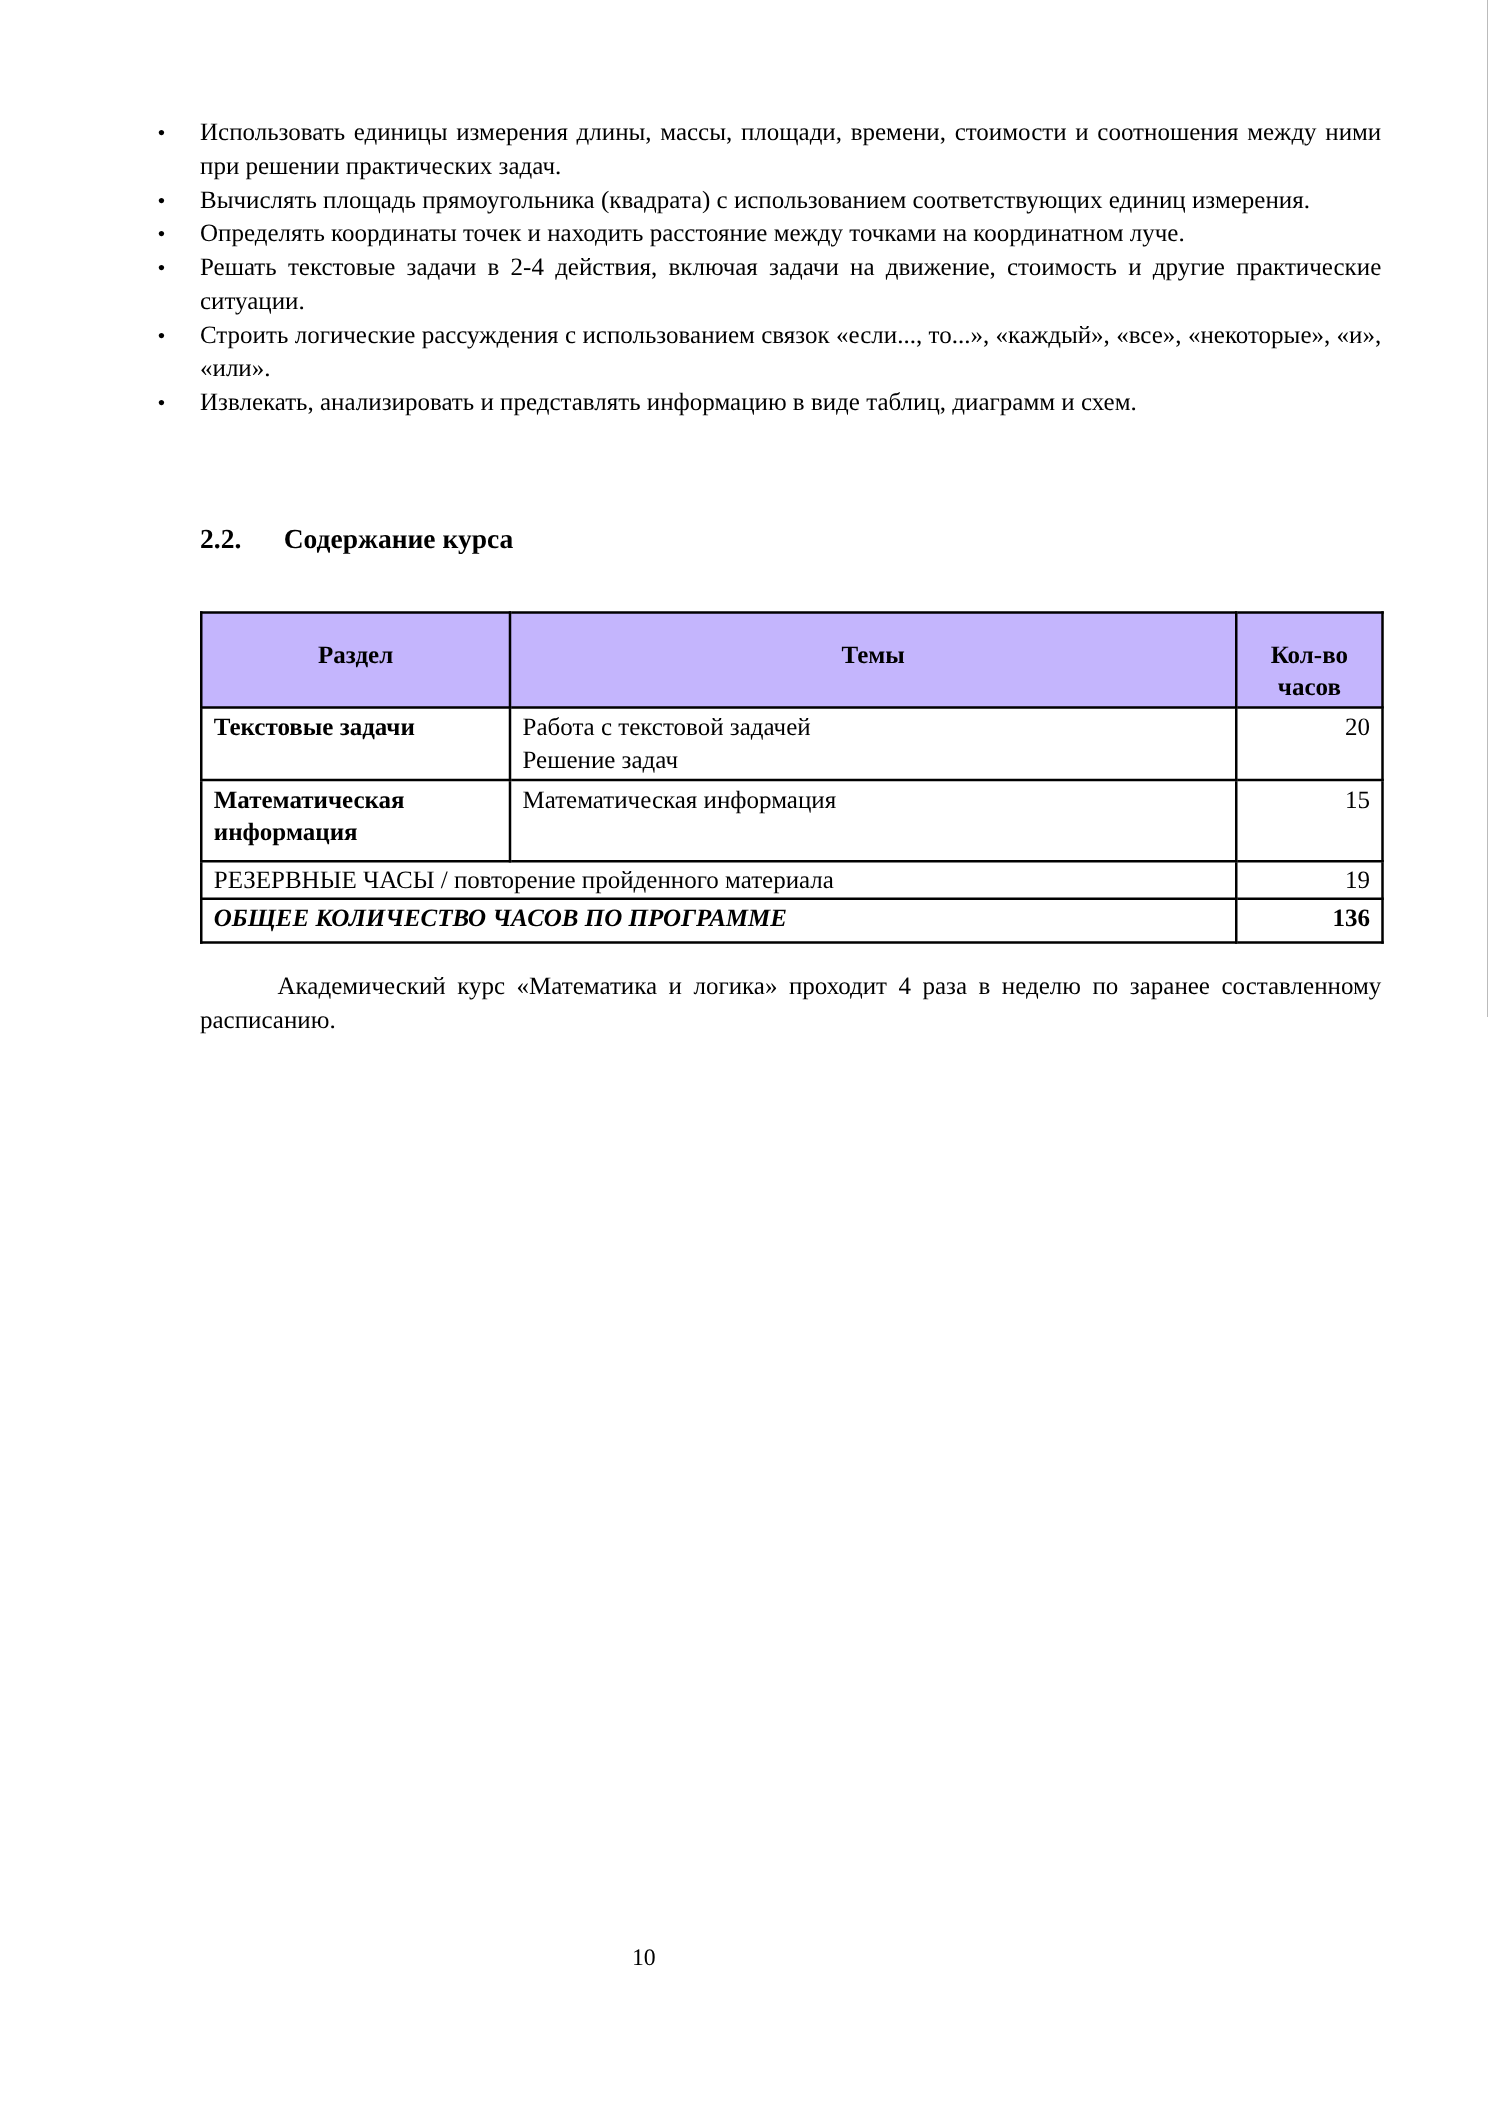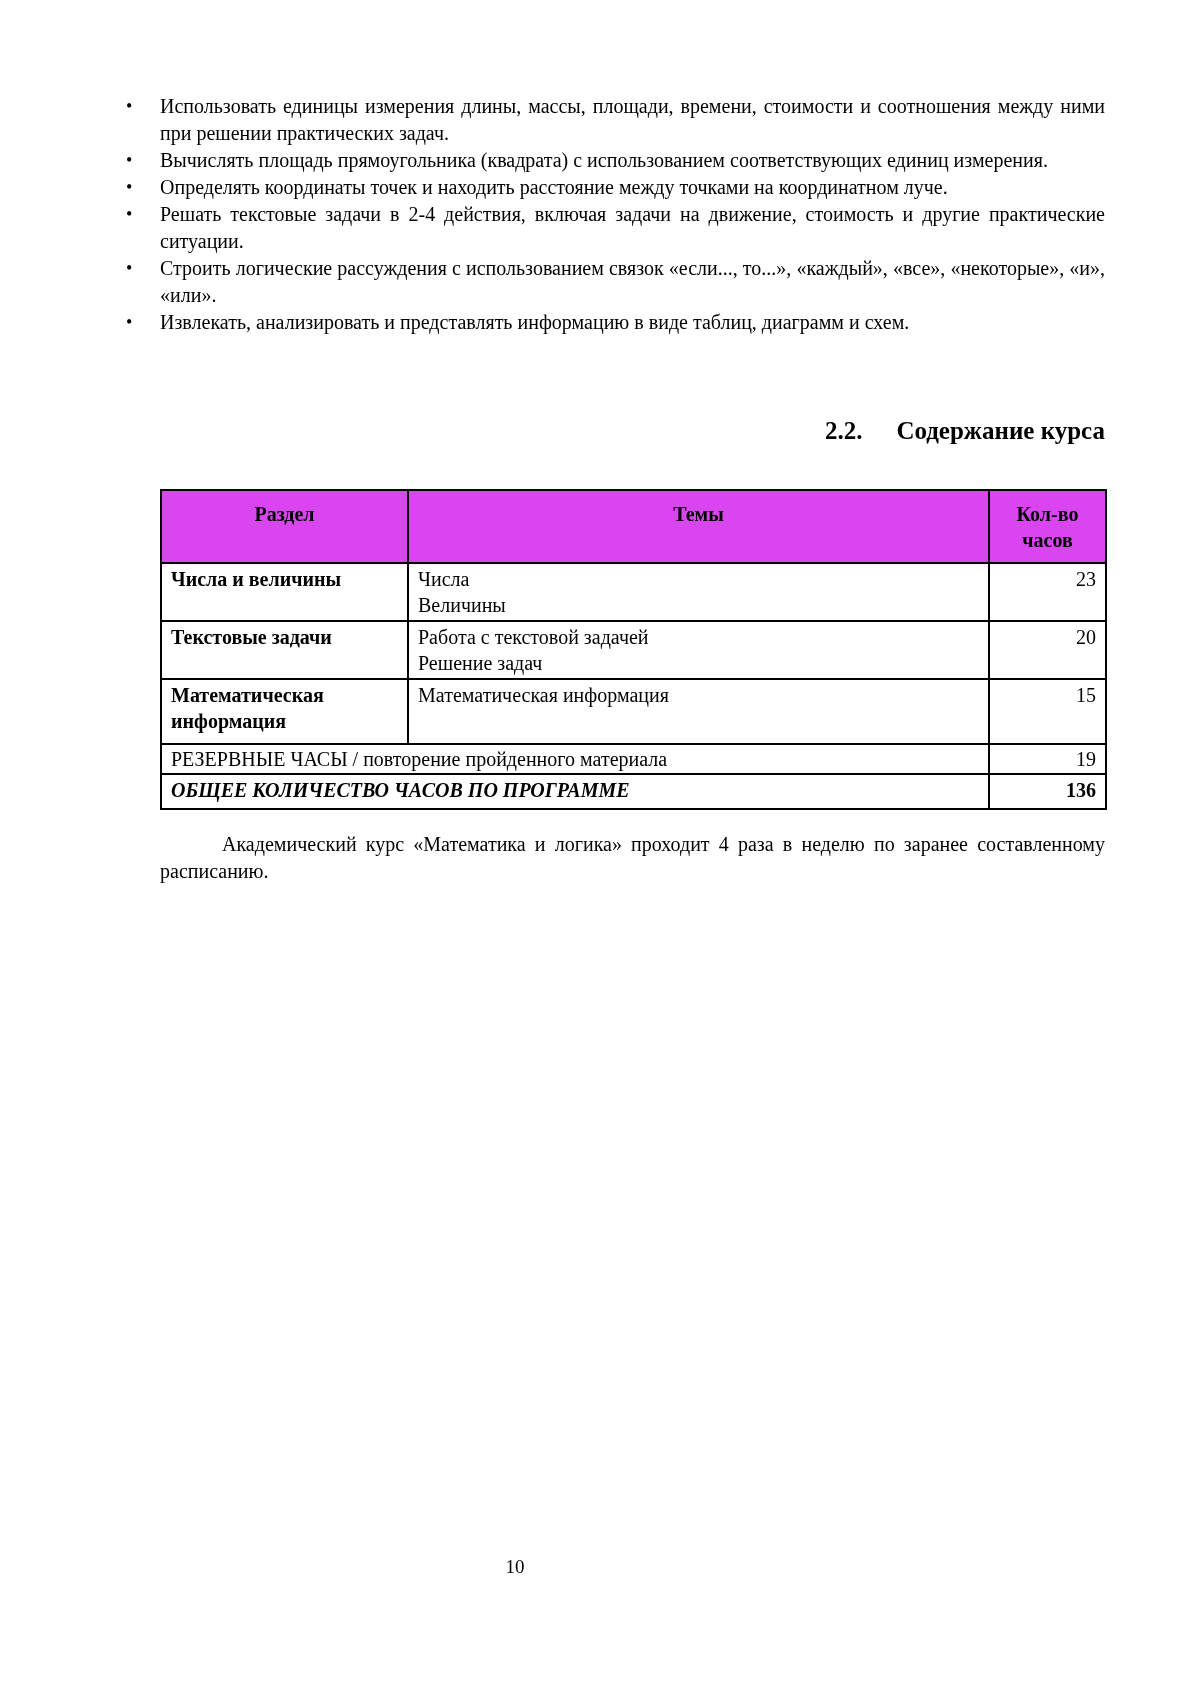--- a/index.html
+++ b/index.html
@@ -30,22 +30,22 @@
   }
   ul.bullets li .bullet-marker {
     position: absolute;
     left: -34px;
     top: 0;
     font-size: 18px;
   }
   
   .section-heading {
     margin-top: 80px;
-    text-align: right;
-    font-size: 25px;
+    text-align: left;
+    font-size: 22px;
     font-weight: bold;
     line-height: 30px;
   }
   .section-heading .sec-num { margin-right: 34px; }
   .section-heading.h23 { margin-top: 64px; }
   
   table.course-table {
     margin-top: 43px;
     width: 945px;
     border-collapse: collapse;
@@ -55,25 +55,25 @@
   }
   table.course-table col.c1 { width: 247px; }
   table.course-table col.c2 { width: 581px; }
   table.course-table col.c3 { width: 117px; }
   table.course-table th, table.course-table td {
     border: 2px solid #000000;
     vertical-align: top;
     padding: 2px 9px;
   }
   table.course-table thead th {
-    background: #d946ef;
+    background: #c4b5fd;
     font-weight: bold;
     text-align: center;
     height: 73px;
-    padding-top: 10px;
+    padding-top: 20px;
   }
   td.cell-razdel { font-weight: bold; text-align: justify; }
   td.cell-hours  { text-align: right; padding-right: 24px; }
   tr.r1 td { height: 55px; }
   tr.r2 td { height: 57px; }
   tr.r3 td { height: 57px; }
   tr.r4 td { height: 103px; }
   tr.r5 td { height: 65px; }
   tr.reserve td { height: 30px; padding-top: 1px; padding-bottom: 1px; }
   tr.total td   { height: 35px; padding-top: 2px; padding-bottom: 2px; }
@@ -143,28 +143,20 @@
           <col class="c3">
         </colgroup>
       <thead>
         <tr>
           <th>Раздел</th>
           <th>Темы</th>
           <th>Кол-во часов</th>
         </tr>
       </thead>
       <tbody>
-        <tr class="r1">
-          <td class="cell-razdel">Числа и величины</td>
-          <td class="cell-temy">
-            <div>Числа</div>
-            <div>Величины</div>
-          </td>
-          <td class="cell-hours">23</td>
-        </tr>
         <tr class="r3">
           <td class="cell-razdel">Текстовые задачи</td>
           <td class="cell-temy">
             <div>Работа с текстовой задачей</div>
             <div>Решение задач</div>
           </td>
           <td class="cell-hours">20</td>
         </tr>
         <tr class="r5">
           <td class="cell-razdel">Математическая информация</td>

